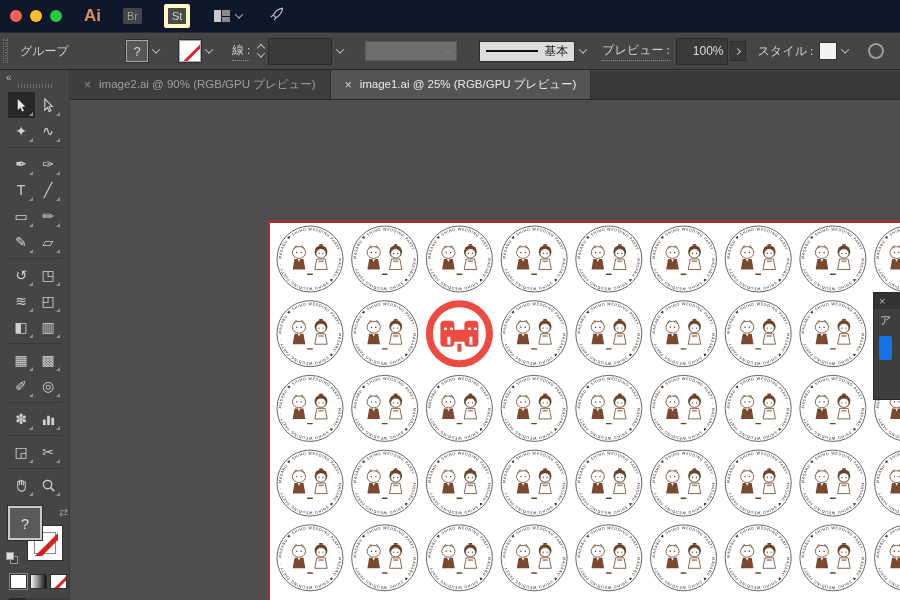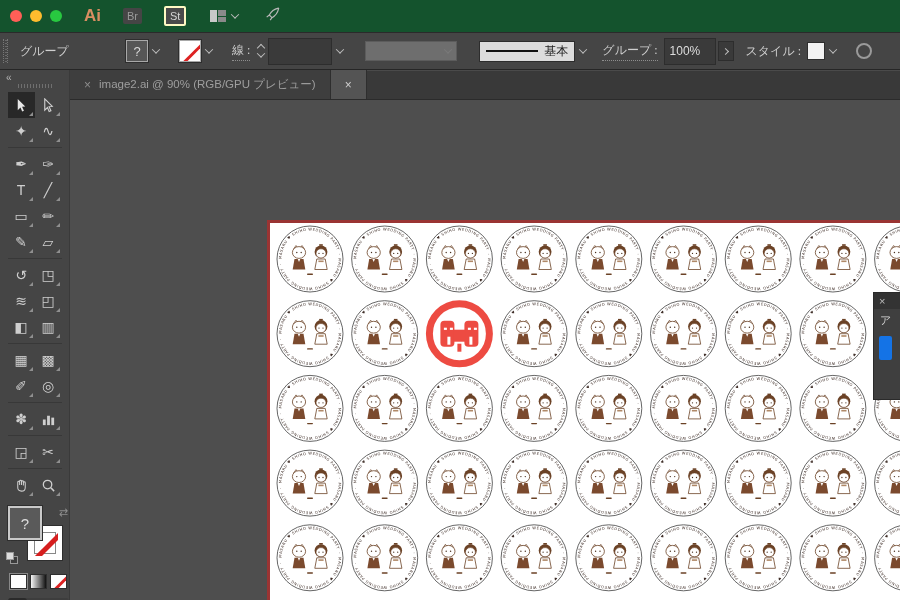--- a/index.html
+++ b/index.html
@@ -1,28 +1,28 @@
 <!DOCTYPE html>
 <html><head>
 <meta charset="utf-8">
 <style>
   * { margin:0; padding:0; box-sizing:border-box; }
   html,body { width:900px; height:600px; overflow:hidden; background:#4e4e4e;
     font-family:"Liberation Sans","DejaVu Sans",sans-serif; -webkit-font-smoothing:antialiased; }
   .app { width:900px; height:600px; display:flex; flex-direction:column; }
 
   
-  .titlebar { height:33px; background:#14532d; display:flex; align-items:center; flex:0 0 auto;
+  .titlebar { height:33px; background:#0f172a; display:flex; align-items:center; flex:0 0 auto;
     border-bottom:1px solid #2a2a2a; }
   .lights { display:flex; gap:8px; margin-left:10px; width:56px; }
   .light { width:12px; height:12px; border-radius:50%; }
   .ai-logo { margin-left:18px; font-size:17px; font-weight:bold; color:#d98e62; letter-spacing:0; }
   .tb-btn { margin-left:22px; font-size:11px; color:#9a9a9a; background:#454545;
     padding:2px 4px; border-radius:2px; }
-  .tb-btn.bordered { border:2px solid #fef9c3; color:#d6d6d6; background:#4a4a4a; }
+  .tb-btn.bordered { border:4px solid #fef9c3; color:#d6d6d6; background:#4a4a4a; }
   .ws-icon { margin-left:24px; display:flex; align-items:center; gap:5px; }
   .ws-grid { width:17px; height:13px; display:grid; grid-template-columns:7px 8px; grid-template-rows:6px 5px; gap:1px; }
   .ws-grid span:nth-child(1){ background:#c9c9c9; grid-row:1/3; }
   .ws-grid span:nth-child(2){ background:#8a8a8a; }
   .ws-grid span:nth-child(3){ background:#8a8a8a; }
   .rocket { margin-left:26px; }
 
   .chev { display:inline-block; width:6px; height:6px; border-right:1.5px solid #bdbdbd;
     border-bottom:1.5px solid #bdbdbd; transform:rotate(45deg) translate(-1px,-1px); }
   .chev.dim { border-color:#7a7a7a; }
@@ -40,21 +40,21 @@
     justify-content:center; margin-left:14px; }
   .swatch-none { width:22px; height:22px; border:1px solid #a8a8a8; outline:1px solid #2e2e2e;
     background:#fff; position:relative; margin-left:14px; overflow:hidden; }
   .swatch-none::after { content:""; position:absolute; left:-4px; top:9px; width:38px; height:3px;
     background:#d22; transform:rotate(-45deg); }
   .cb-chevbtn { margin:0 6px 0 5px; }
   .stepper { display:flex; flex-direction:column; gap:1px; margin-left:8px; }
   .stepper .chev { border-color:#bdbdbd; }
   .stepper .up { transform:rotate(-135deg); }
   .dark-field { background:#3a3a3a; border:1px solid #2d2d2d; height:27px; color:#ddd;
-    display:flex; align-items:center; padding:0 5px; }
+    display:flex; align-items:center; padding:0 16px; }
   .stroke-field { width:64px; margin-left:4px; }
   .disabled-field { width:92px; height:20px; background:#6e6e6e; border:1px solid #5c5c5c;
     margin-left:16px; display:flex; align-items:center; justify-content:flex-end; padding-right:5px; }
   .brush-field { width:96px; height:21px; background:#dcdcdc; border:1px solid #2d2d2d;
     margin-left:22px; display:flex; align-items:center; gap:6px; padding:0 6px; color:#1c1c1c; }
   .brush-line { flex:1; height:2px; background:#111; }
   .opacity-field { width:52px; margin-left:6px; }
   .arrow-btn { width:16px; height:20px; background:#3a3a3a; border:1px solid #2d2d2d;
     display:flex; align-items:center; justify-content:center; margin-left:2px; }
   .arrow-btn .chev { transform:rotate(-45deg); width:5px; height:5px; }
@@ -170,21 +170,21 @@
     <span class="dark-field stroke-field"></span>
     <span class="chev cb-chevbtn"></span>
     <span class="disabled-field">
       <span class="chev dim"></span>
     </span>
     <span class="brush-field">
       <span class="brush-line"></span>
       <span>基本</span>
     </span>
     <span class="chev cb-chevbtn"></span>
-    <span class="cb-label linkish" style="margin-left:10px;">グループ :</span>
+    <span class="cb-label linkish" style="margin-left:10px;">プレビュー :</span>
     <span class="dark-field opacity-field">100%</span>
     <span class="arrow-btn">
         <span class="chev"></span>
       </span>
     <span class="cb-label" style="margin-left:12px;">スタイル :</span>
     <span class="style-swatch"></span>
     <span class="chev cb-chevbtn"></span>
     <span class="cb-search-circ"></span>
   </div>
 
@@ -303,20 +303,21 @@
     </div>
 
     <div class="workarea">
       <div class="tabbar">
         <div class="tab">
           <span class="x">×</span>
           <span>image2.ai @ 90% (RGB/GPU プレビュー)</span>
         </div>
         <div class="tab active">
           <span class="x">×</span>
+          <span>image1.ai @ 25% (RGB/GPU プレビュー)</span>
         </div>
       </div>
 
       <div class="canvas">
         <div class="artboard">
           <svg id="stickersvg" width="633" height="380" xmlns="http://www.w3.org/2000/svg">
             <defs>
               <path id="ringpath" d="M -28.5 0 A 28.5 28.5 0 1 1 28.5 0 A 28.5 28.5 0 1 1 -28.5 0"></path>
               <g id="sticker">
                 <circle r="33" fill="#ffffff" stroke="#555" stroke-width="0.9"></circle>

